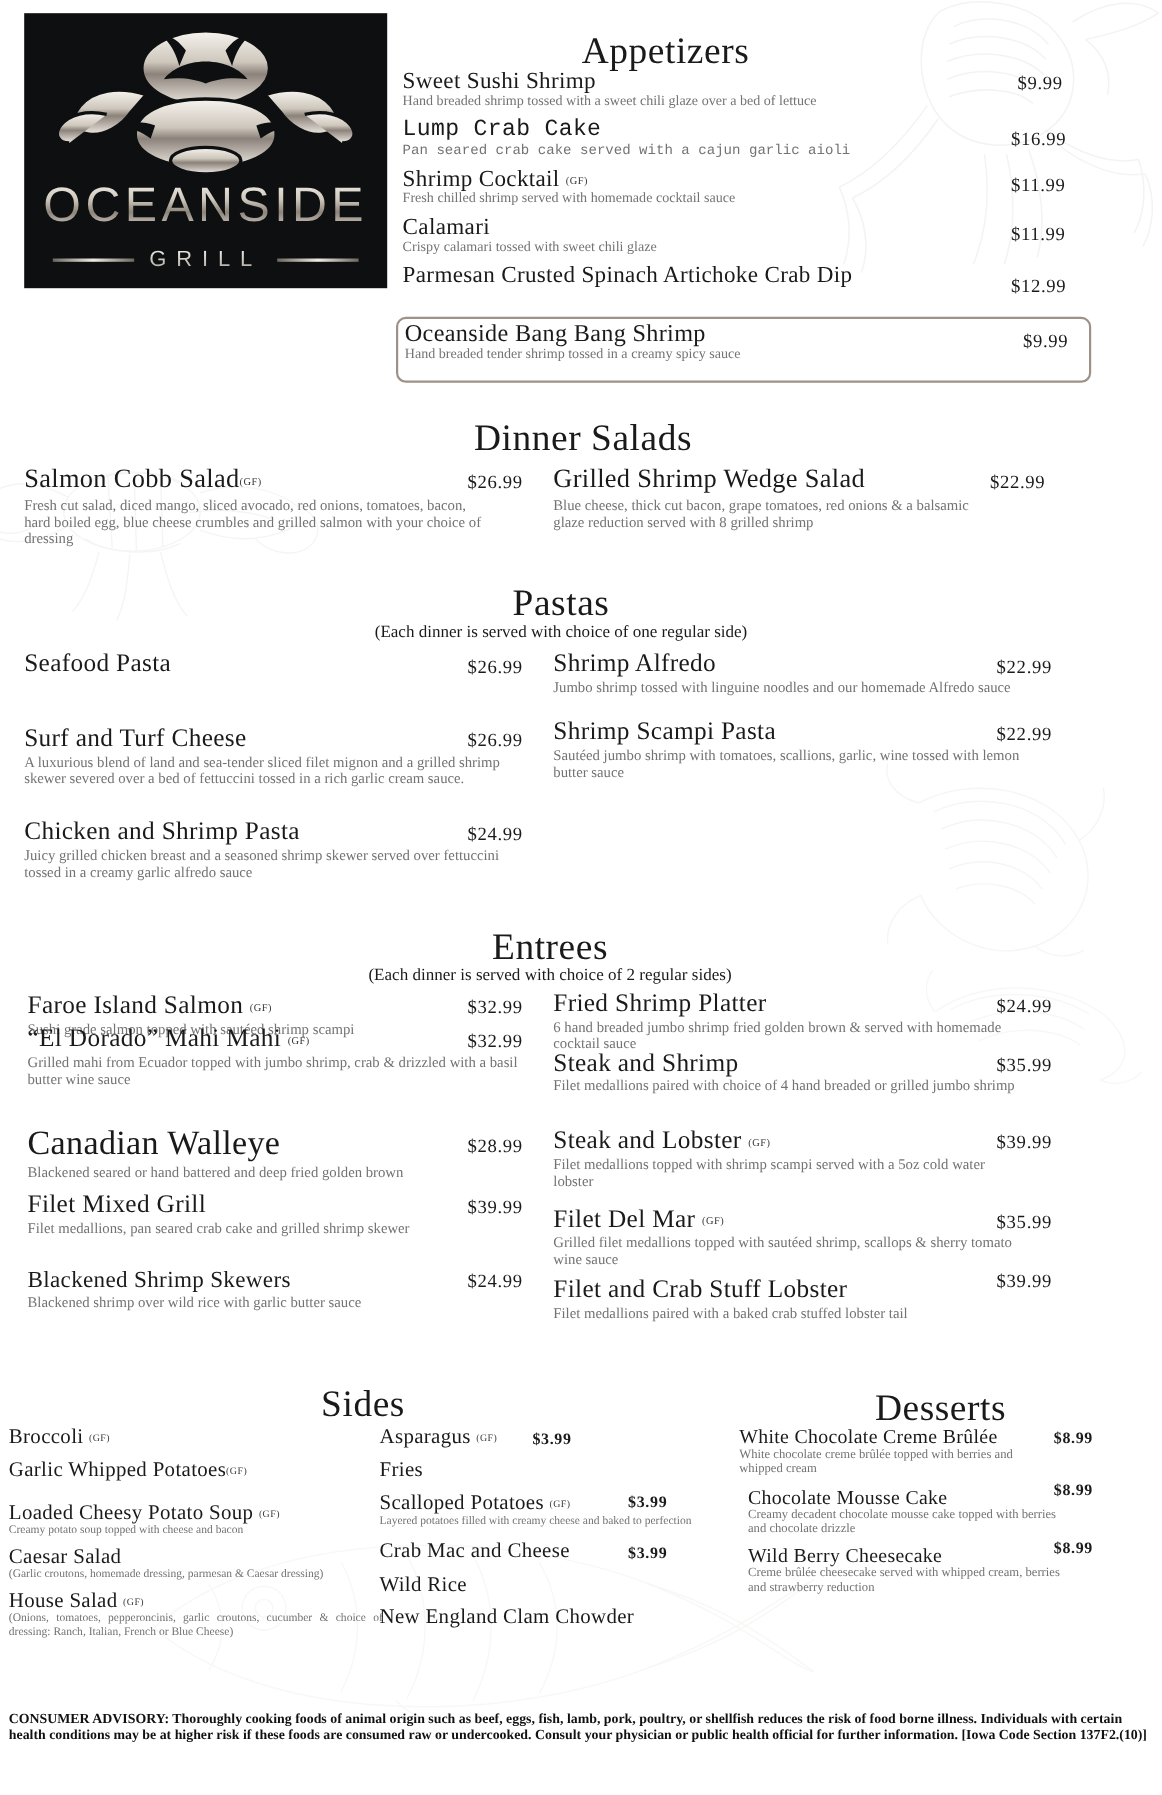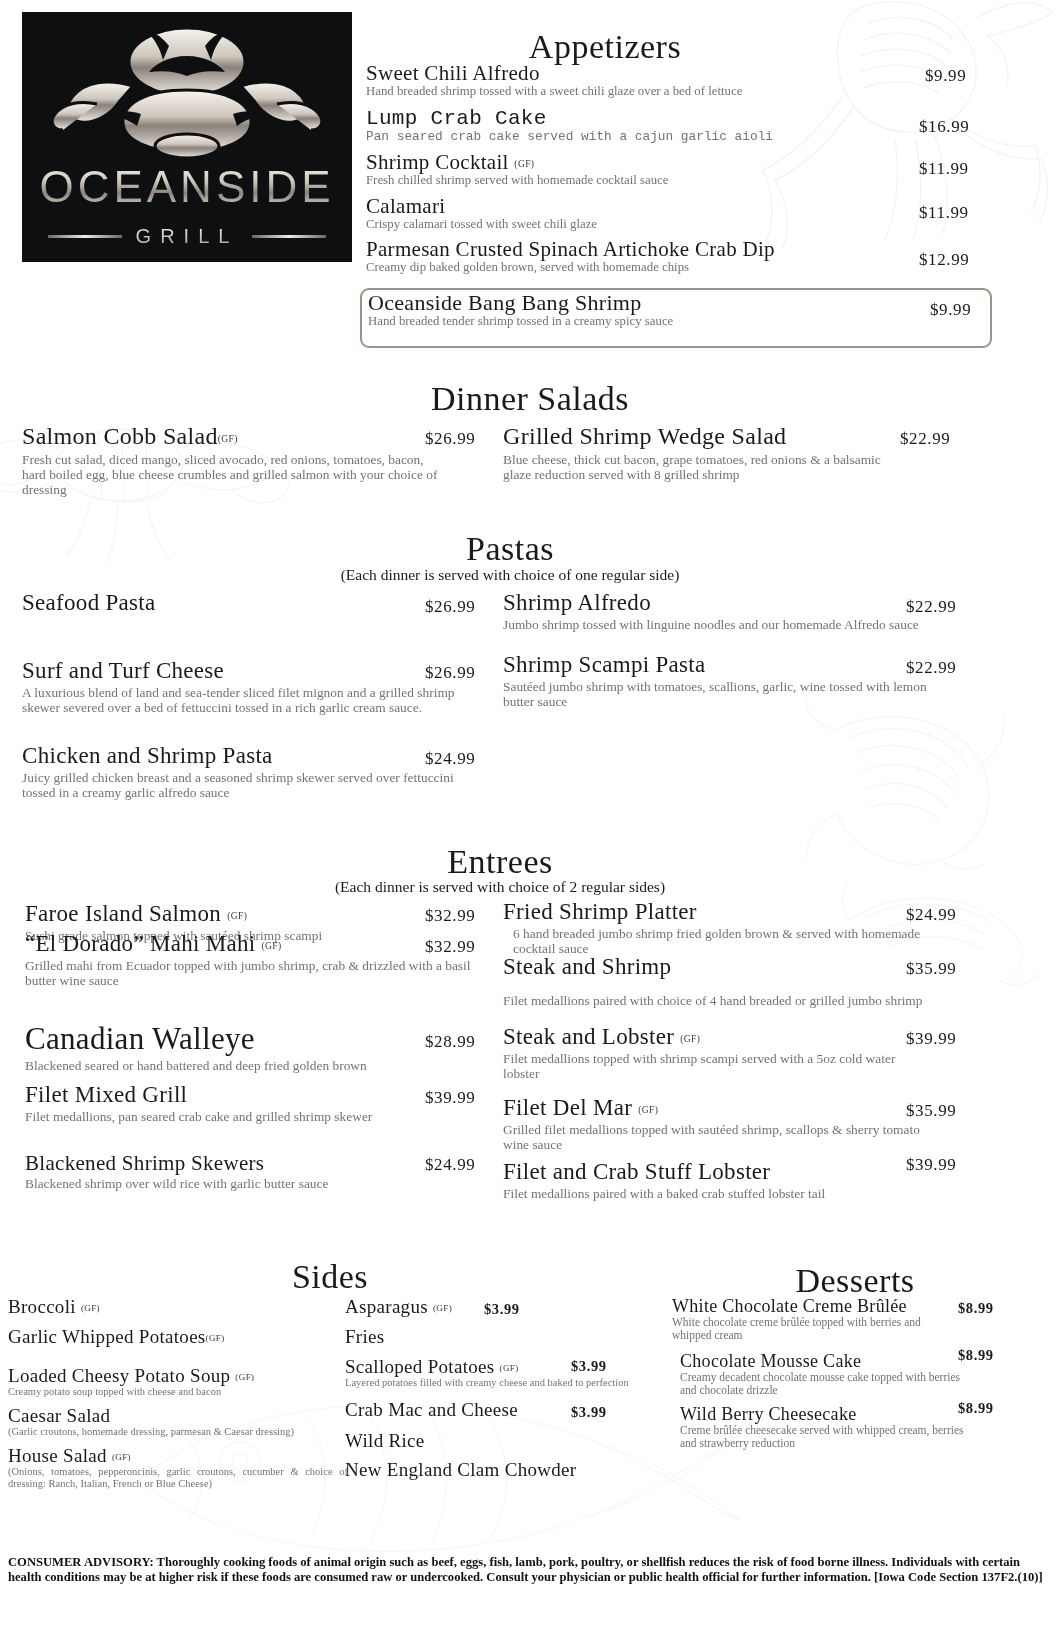--- a/index.html
+++ b/index.html
@@ -223,21 +223,21 @@
     <div class="logo-sub">
       <span class="rule"></span>
       <span class="txt">GRILL</span>
       <span class="rule"></span>
     </div>
   </div>
 
   <div class="sec-title" style="left:430px; top:28px; width:350px;">Appetizers</div>
 
   <div class="item appe" style="left:366px; top:62px; width:560px;">
-    <div class="nm">Sweet Chili Alfredo</div>
+    <div class="nm">Sweet Sushi Shrimp</div>
     <div class="ds">Hand breaded shrimp tossed with a sweet chili glaze over a bed of lettuce</div>
   </div>
   <div class="price" style="left:925px; top:66px;">$9.99</div>
 
   <div class="item appe" style="left:366px; top:108px; width:560px;font-family:Liberation Mono, monospace;">
     <div class="nm">Lump Crab Cake</div>
     <div class="ds">Pan seared crab cake served with a cajun garlic aioli</div>
   </div>
   <div class="price" style="left:919px; top:117px;">$16.99</div>
 
@@ -248,21 +248,20 @@
   <div class="price" style="left:919px; top:159px;">$11.99</div>
 
   <div class="item appe" style="left:366px; top:195px; width:560px;">
     <div class="nm">Calamari</div>
     <div class="ds">Crispy calamari tossed with sweet chili glaze</div>
   </div>
   <div class="price" style="left:919px; top:203px;">$11.99</div>
 
   <div class="item appe" style="left:366px; top:238px; width:600px;">
     <div class="nm">Parmesan Crusted Spinach Artichoke Crab Dip</div>
-    <div class="ds">Creamy dip baked golden brown, served with homemade chips</div>
   </div>
   <div class="price" style="left:919px; top:250px;">$12.99</div>
 
   <div class="hl-box" style="left:360px; top:288px; width:632px; height:60px;"></div>
   <div class="item appe" style="left:368px; top:291px; width:540px;">
     <div class="nm" style="font-size:22px;">Oceanside Bang Bang Shrimp</div>
     <div class="ds">Hand breaded tender shrimp tossed in a creamy spicy sauce</div>
   </div>
   <div class="price" style="left:930px; top:300px;">$9.99</div>
 
@@ -340,27 +339,27 @@
   <div class="price" style="left:425px; top:1088px;">$39.99</div>
 
   <div class="item" style="left:25px; top:1152px; width:450px;">
     <div class="nm" style="font-size:21px;">Blackened Shrimp Skewers</div>
     <div class="ds" style="margin-top:2px;">Blackened shrimp over wild rice with garlic butter sauce</div>
   </div>
   <div class="price" style="left:425px; top:1155px;">$24.99</div>
 
   <div class="item" style="left:503px; top:900px; width:420px;">
     <div class="nm" style="font-size:23px;">Fried Shrimp Platter</div>
-    <div class="ds" style="margin-top:2px;margin-left:10px;">6 hand breaded jumbo shrimp fried golden brown &amp; served with homemade cocktail sauce</div>
+    <div class="ds" style="margin-top:2px;">6 hand breaded jumbo shrimp fried golden brown &amp; served with homemade cocktail sauce</div>
   </div>
   <div class="price" style="left:906px; top:905px;">$24.99</div>
 
   <div class="item" style="left:503px; top:955px; width:430px;">
     <div class="nm" style="font-size:23px;">Steak and Shrimp</div>
-    <div class="ds" style="margin-top:14px;">Filet medallions paired with choice of 4 hand breaded or grilled jumbo shrimp</div>
+    <div class="ds" style="margin-top:0;">Filet medallions paired with choice of 4 hand breaded or grilled jumbo shrimp</div>
   </div>
   <div class="price" style="left:906px; top:959px;">$35.99</div>
 
   <div class="item" style="left:503px; top:1025px; width:430px;">
     <div class="nm" style="font-size:23px;"><span>Steak and Lobster</span> <span class="gf">(GF)</span></div>
     <div class="ds" style="margin-top:2px;">Filet medallions topped with shrimp scampi served with a 5oz cold water lobster</div>
   </div>
   <div class="price" style="left:906px; top:1029px;">$39.99</div>
 
   <div class="item" style="left:503px; top:1096px; width:440px;">

